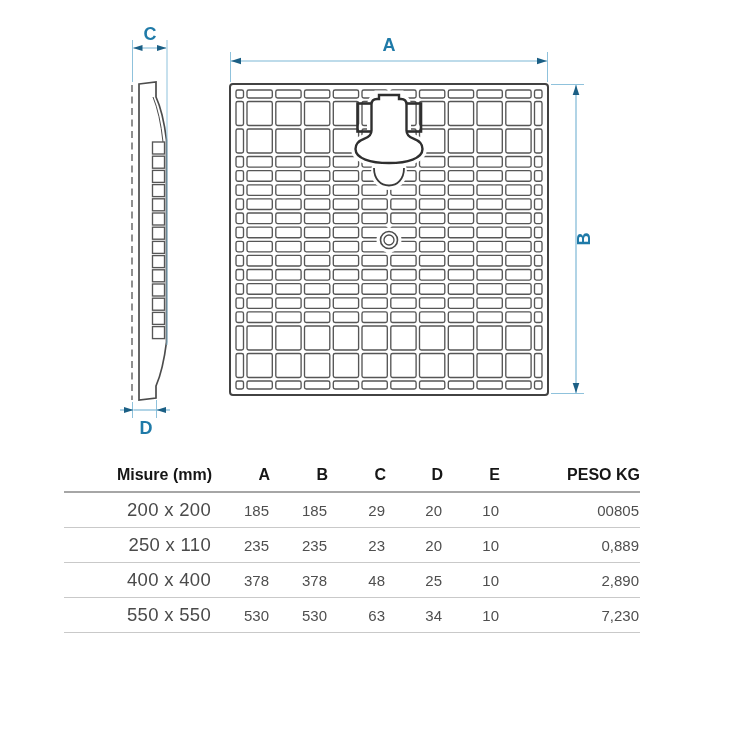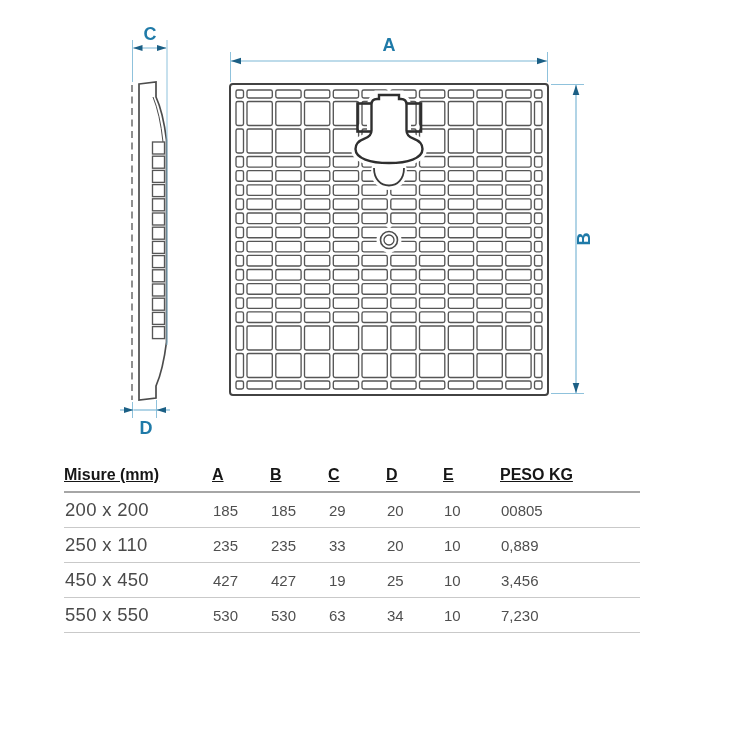--- a/index.html
+++ b/index.html
@@ -7,23 +7,23 @@
   .drawing-wrap{width:735px;height:452px;position:relative;}
   svg{display:block;}
   .partline{stroke:#4c4c4c;fill:none;}
   .cell{stroke:#565656;stroke-width:1.35;fill:none;}
   .bold{stroke:#2f2f2f;}
   .dimline{stroke:#7db7d6;stroke-width:1.2;fill:none;}
   .extline{stroke:#8fc2dc;stroke-width:1;fill:none;}
   .arrow{fill:#1b5f85;stroke:none;}
   .dimtext{fill:#1f7aa8;font-size:18px;font-weight:bold;font-family:"Liberation Sans",sans-serif;}
   .spec-table{border-collapse:collapse;table-layout:fixed;width:576px;margin:10px 0 0 64px;}
-  .spec-table th{font-size:16px;font-weight:bold;color:#161616;text-align:left;
-    padding:4px 0 7px 0;border-bottom:2px solid #a6a6a6;text-decoration:underline;}
-  .spec-table td{font-size:15px;color:#4f4f4f;text-align:left;height:32px;
+  .spec-table th{font-size:16px;font-weight:bold;color:#161616;text-align:right;
+    padding:4px 0 7px 0;border-bottom:2px solid #a6a6a6;}
+  .spec-table td{font-size:15px;color:#4f4f4f;text-align:right;height:32px;
     border-bottom:1px solid #c9c9c9;}
   .spec-table td.size-col{font-size:18.5px;color:#4a4a4a;letter-spacing:.3px;}
 </style>
 </head>
 <body>
 
 <div class="drawing-wrap">
 <svg width="735" height="452" viewBox="0 0 735 452">
 
   <g>
@@ -358,33 +358,33 @@
         <td>185</td>
         <td>29</td>
         <td>20</td>
         <td>10</td>
         <td>00805</td>
       </tr>
       <tr>
         <td class="size-col">250 x 110</td>
         <td>235</td>
         <td>235</td>
-        <td>33</td>
+        <td>23</td>
         <td>20</td>
         <td>10</td>
         <td>0,889</td>
       </tr>
       <tr>
-        <td class="size-col">450 x 450</td>
-        <td>427</td>
-        <td>427</td>
-        <td>19</td>
+        <td class="size-col">400 x 400</td>
+        <td>378</td>
+        <td>378</td>
+        <td>48</td>
         <td>25</td>
         <td>10</td>
-        <td>3,456</td>
+        <td>2,890</td>
       </tr>
       <tr>
         <td class="size-col">550 x 550</td>
         <td>530</td>
         <td>530</td>
         <td>63</td>
         <td>34</td>
         <td>10</td>
         <td>7,230</td>
       </tr>

